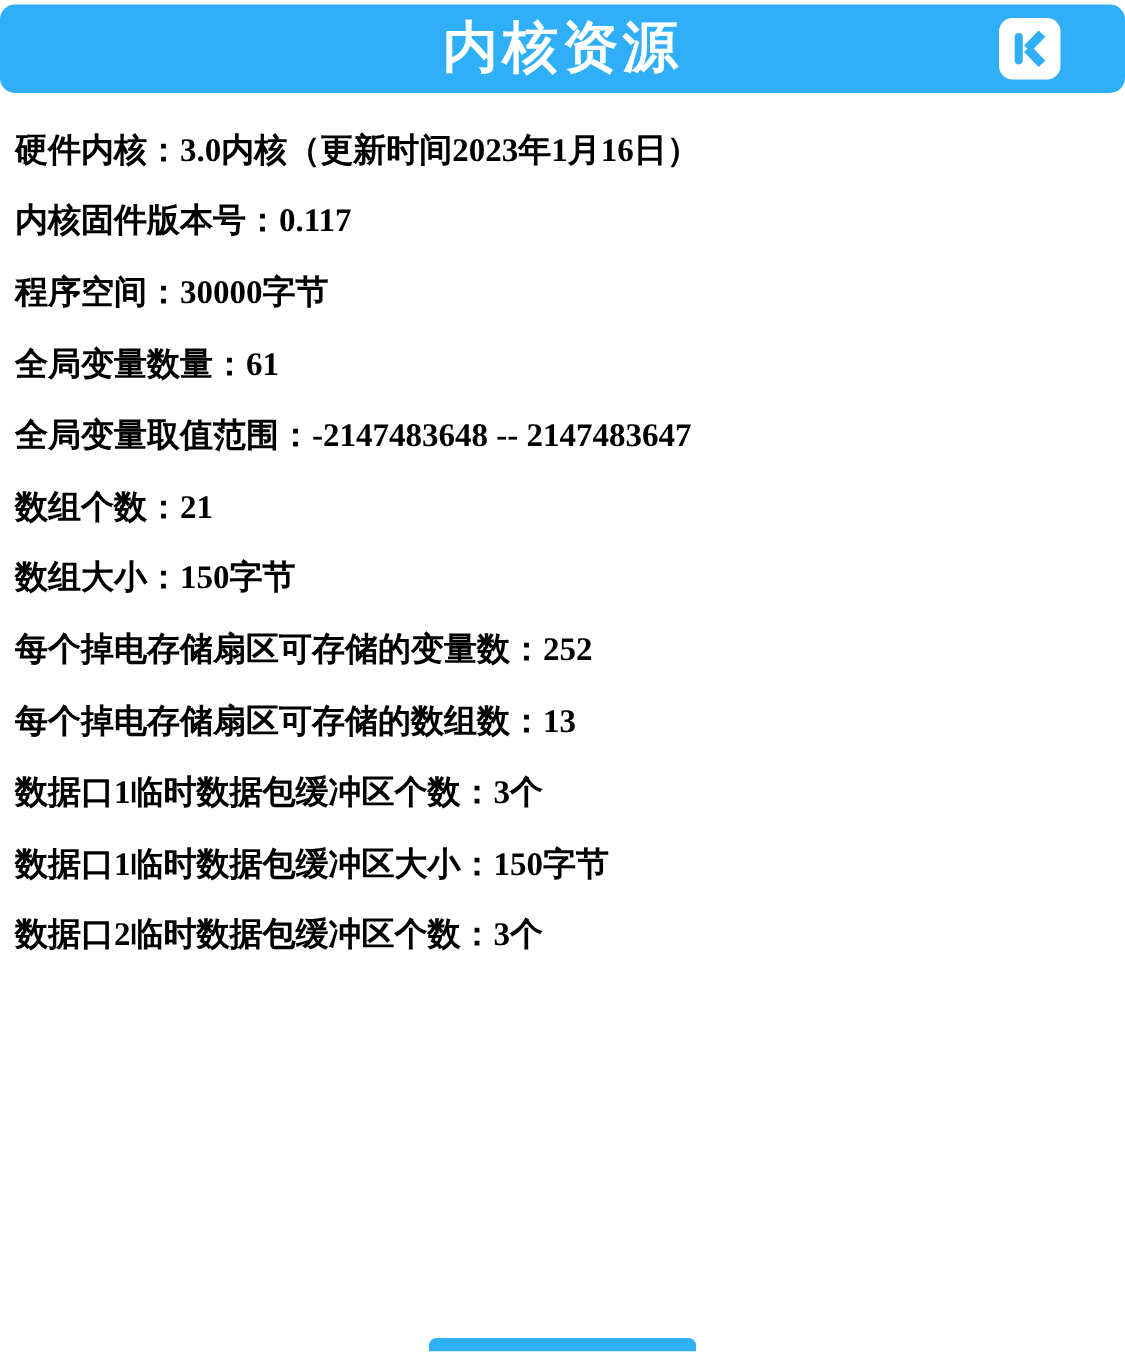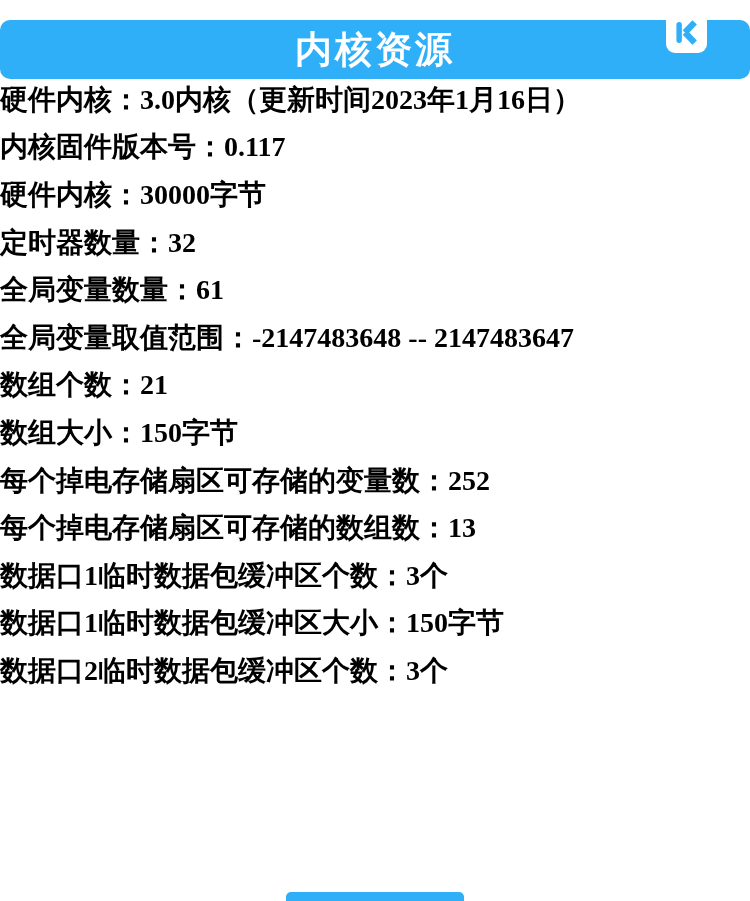--- a/index.html
+++ b/index.html
@@ -11,21 +11,21 @@
     height: 901px;
     position: relative;
     background: #ffffff;
     overflow: hidden;
     font-family: "Liberation Serif", "DejaVu Serif", serif;
     --accent: #2EAFF8;
   }
   .header-bar {
     position: absolute;
     left: 0;
-    top: 20px;
+    top: 3px;
     width: 750px;
     height: 59px;
     background: var(--accent);
     border-radius: 10px;
     display: flex;
     align-items: center;
     justify-content: center;
   }
   .header-title {
     color: #ffffff;
@@ -53,21 +53,22 @@
   .info-list {
     position: absolute;
     left: 0;
     top: 76px;
     width: 750px;
   }
   .info-line {
     height: 47.6px;
     display: flex;
     align-items: center;
-    font-size: 28px;
+    padding-left: 10px;
+    font-size: 22px;
     font-weight: 600;
     color: #000000;
     white-space: nowrap;
   }
   .home-indicator {
     position: absolute;
     bottom: 0;
     left: 50%;
     transform: translateX(-50%);
     width: 178px;
@@ -89,22 +90,21 @@
       <rect x="7" y="6.5" width="7" height="27" rx="3.5" fill="#2EAFF8"></rect>
       <path d="M18 20 L30.5 7" stroke="#2EAFF8" stroke-width="8" stroke-linecap="butt" fill="none"></path>
       <path d="M18 20 L30.5 33" stroke="#2EAFF8" stroke-width="8" stroke-linecap="butt" fill="none"></path>
     </svg>
   </span>
 </div>
 
 <div class="info-list">
   <div class="info-line">硬件内核：3.0内核（更新时间2023年1月16日）</div>
   <div class="info-line">内核固件版本号：0.117</div>
-  <div class="info-line">硬件内核：30000字节</div>
-  <div class="info-line">定时器数量：32</div>
+  <div class="info-line">程序空间：30000字节</div>
   <div class="info-line">全局变量数量：61</div>
   <div class="info-line">全局变量取值范围：-2147483648 -- 2147483647</div>
   <div class="info-line">数组个数：21</div>
   <div class="info-line">数组大小：150字节</div>
   <div class="info-line">每个掉电存储扇区可存储的变量数：252</div>
   <div class="info-line">每个掉电存储扇区可存储的数组数：13</div>
   <div class="info-line">数据口1临时数据包缓冲区个数：3个</div>
   <div class="info-line">数据口1临时数据包缓冲区大小：150字节</div>
   <div class="info-line">数据口2临时数据包缓冲区个数：3个</div>
 </div>

